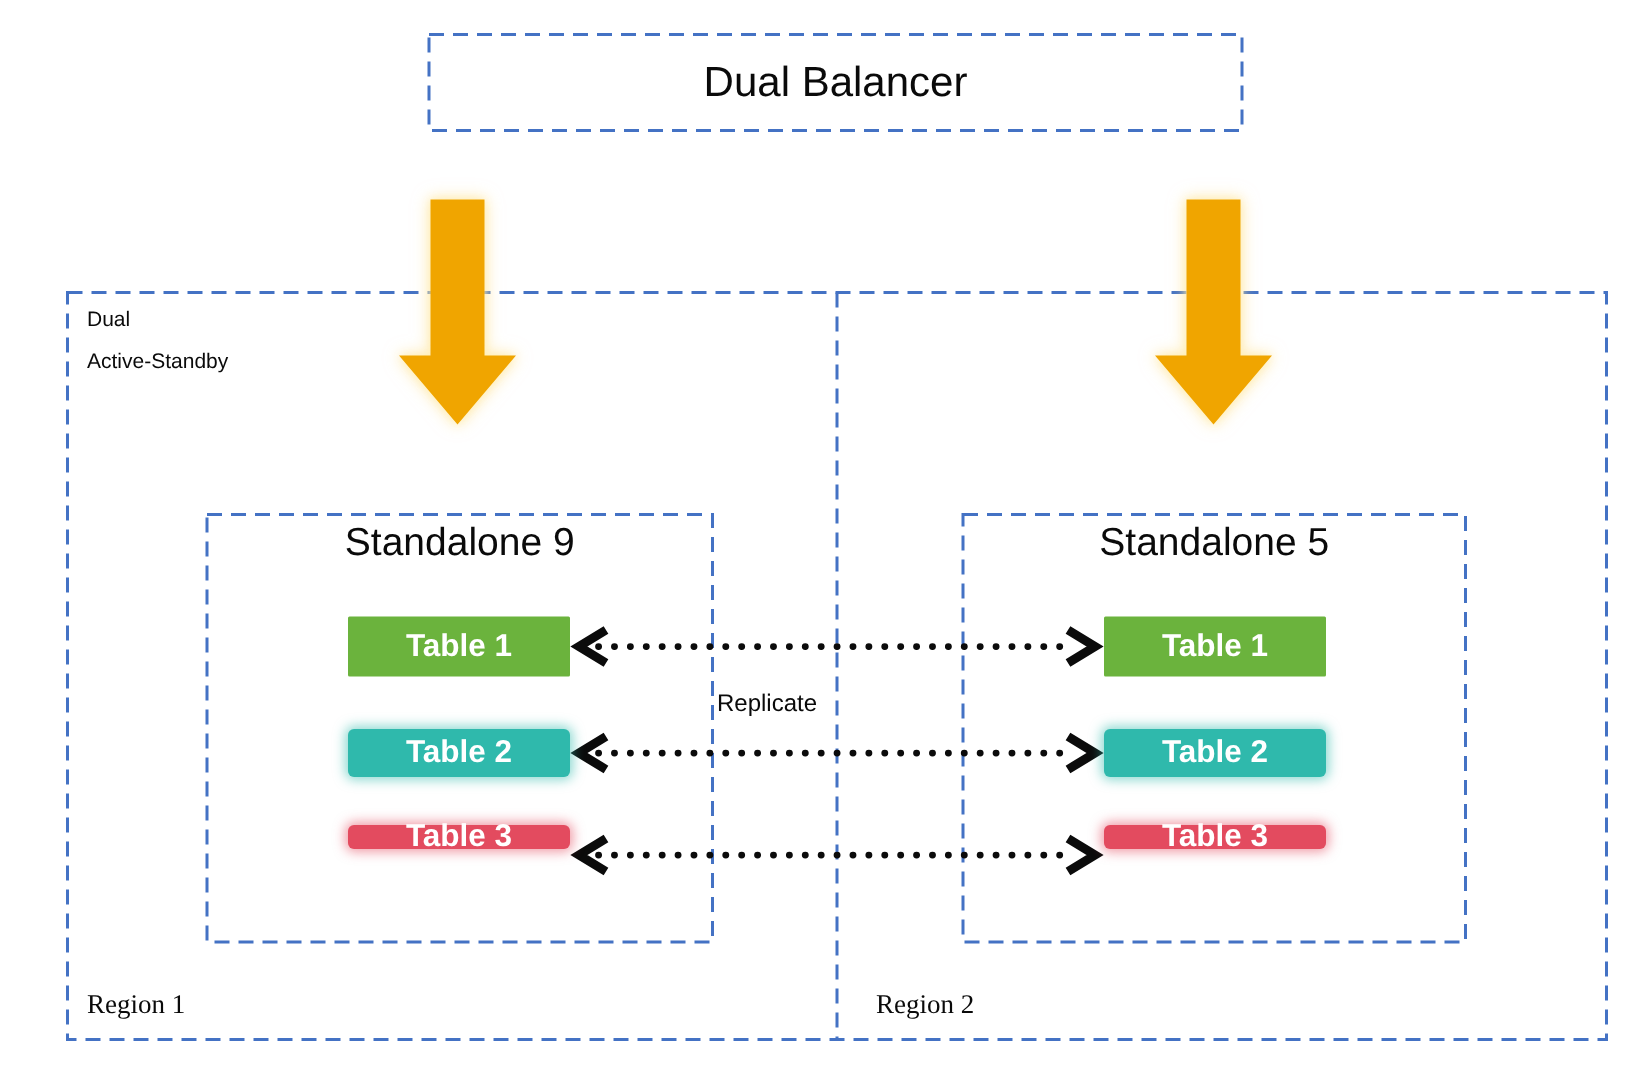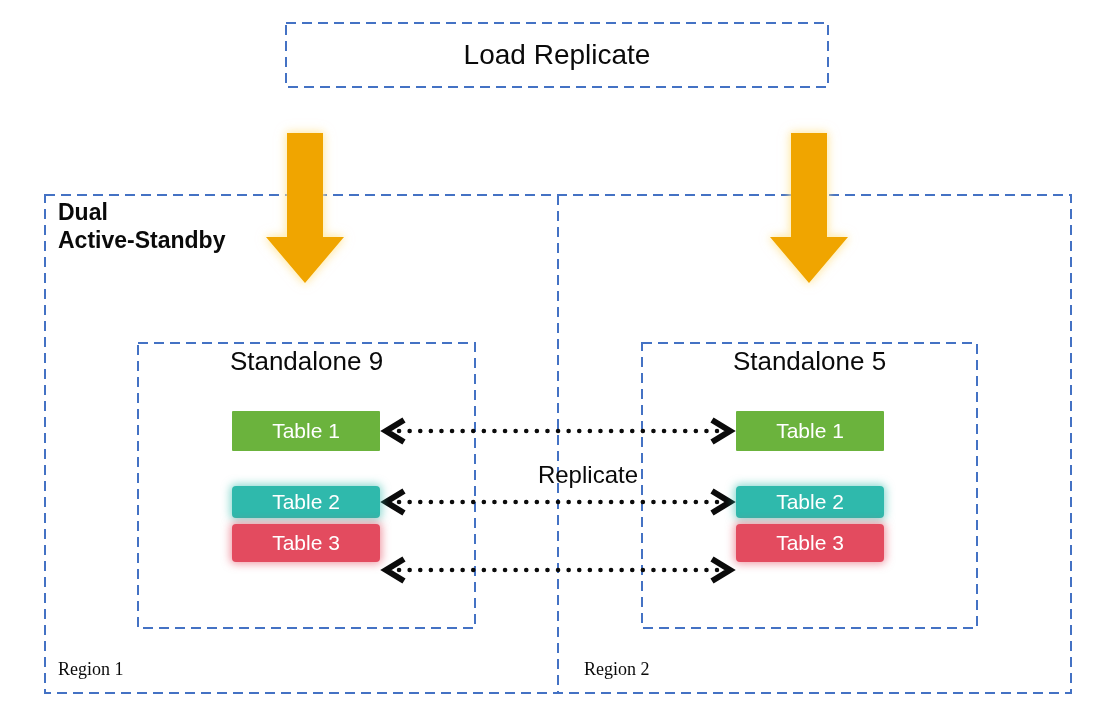--- a/index.html
+++ b/index.html
@@ -15,50 +15,49 @@
   .abs { position: absolute; }
   svg.layer { position: absolute; left: 0; top: 0; }
 
   .lb-label {
     left: 286px; top: 23px; width: 542px; height: 64px;
     display: flex; align-items: center; justify-content: center;
     font-size: 28px;
   }
   .container-label {
     left: 58px; top: 198px;
-    font-size: 23px; line-height: 28px;
+    font-size: 14px; line-height: 28px;
     white-space: pre-line;
-    font-weight: bold;
   }
   .region-label { top: 659px; font-size: 18px; font-family: Liberation Serif, serif; }
   .region-label.r1 { left: 58px; }
   .region-label.r2 { left: 584px; }
 
   .standalone-title {
     top: 346px; font-size: 26px; text-align: center;
   }
   .standalone-title.s1 { left: 138px; width: 337px; }
   .standalone-title.s2 { left: 642px; width: 335px; }
 
   .replicate-label {
     left: 478px; top: 461px; width: 160px;
-    text-align: right; font-size: 24px;
+    text-align: left; font-size: 16px;
   }
 
   .chip {
     width: 148px;
     display: flex; align-items: center; justify-content: center;
-    color: #ffffff; font-size: 21px;
+    color: #ffffff; font-size: 21px; font-weight: bold;
   }
   .chip.col-left  { left: 232px; }
   .chip.col-right { left: 736px; }
   .chip.row1 { top: 411px; height: 40px; border-radius: 1px; }
   .chip.row2 { top: 486px; height: 32px; border-radius: 4px;
                box-shadow: 0 0 8px 2px rgba(47, 185, 172, 0.55); text-align: center; }
-  .chip.row3 { top: 524px; height: 38px; border-radius: 4px;
+  .chip.row3 { top: 550px; height: 16px; border-radius: 4px;
                box-shadow: 0 0 8px 2px rgba(227, 75, 95, 0.55); text-align: center; }
 
   .glow-gold {
     filter: drop-shadow(0 0 3px rgba(255, 240, 185, 0.95))
             drop-shadow(0 0 5px rgba(255, 216, 120, 0.55));
   }
 </style>
 </head>
 <body>
 
@@ -92,21 +91,21 @@
       <polyline points="712,491 730,502 712,513" fill="none" stroke-width="6" stroke="#0B0B0B"></polyline>
     </g>
 
     <g>
       <line x1="399" y1="570" x2="717" y2="570" stroke-width="4.5" fill="none" stroke-dasharray="0.1 10.5" stroke-linecap="round" stroke="#0B0B0B"></line>
       <polyline points="404,559 386,570 404,581" fill="none" stroke-width="6" stroke="#0B0B0B"></polyline>
       <polyline points="712,559 730,570 712,581" fill="none" stroke-width="6" stroke="#0B0B0B"></polyline>
     </g>
   </svg>
 
-  <div class="abs lb-label">Load Replicate</div>
+  <div class="abs lb-label">Dual Balancer</div>
 
   <div class="abs container-label">Dual
 Active-Standby</div>
 
   <div class="abs standalone-title s1">Standalone 9</div>
 
   <div class="abs standalone-title s2">Standalone 5</div>
 
   <div class="abs replicate-label">Replicate</div>
 

